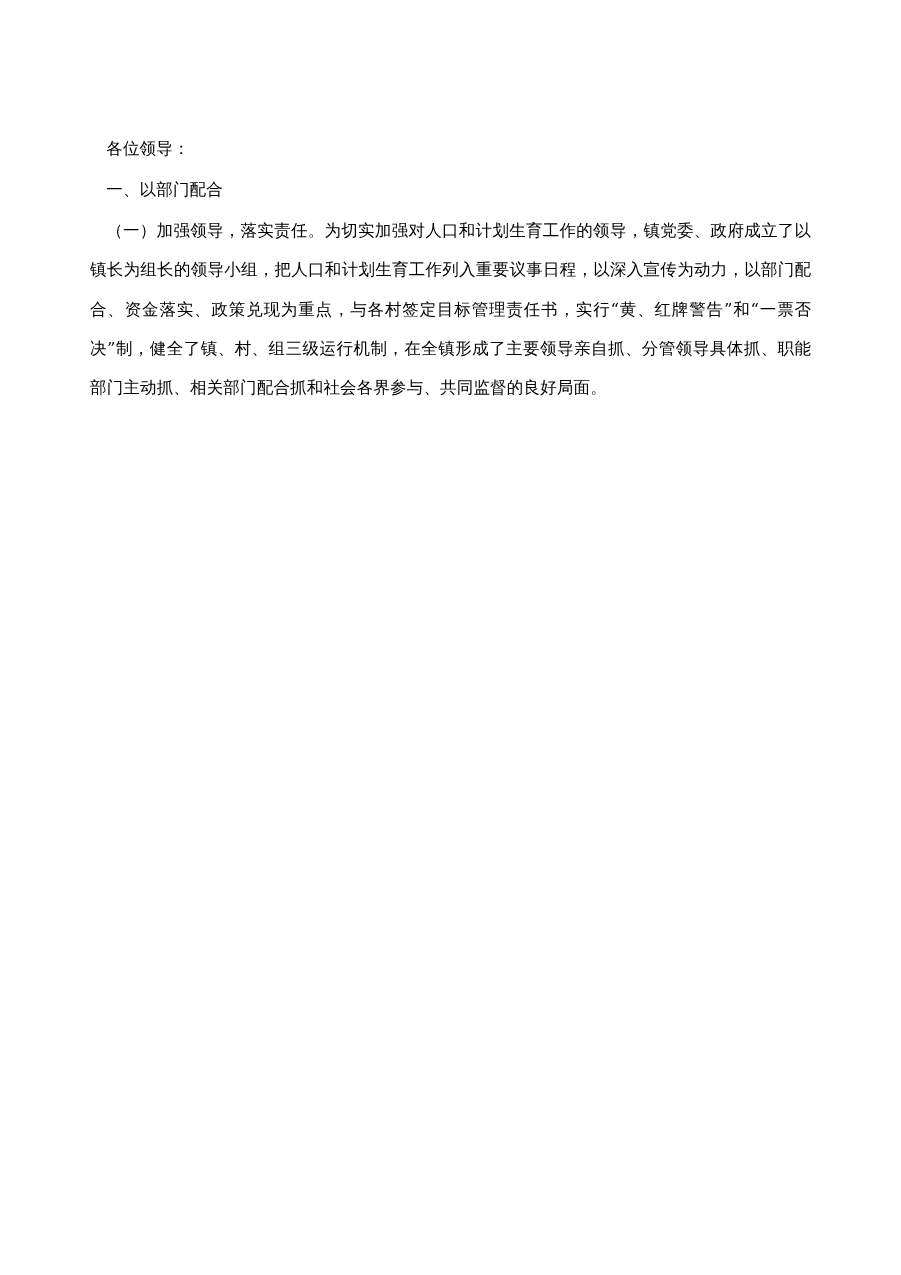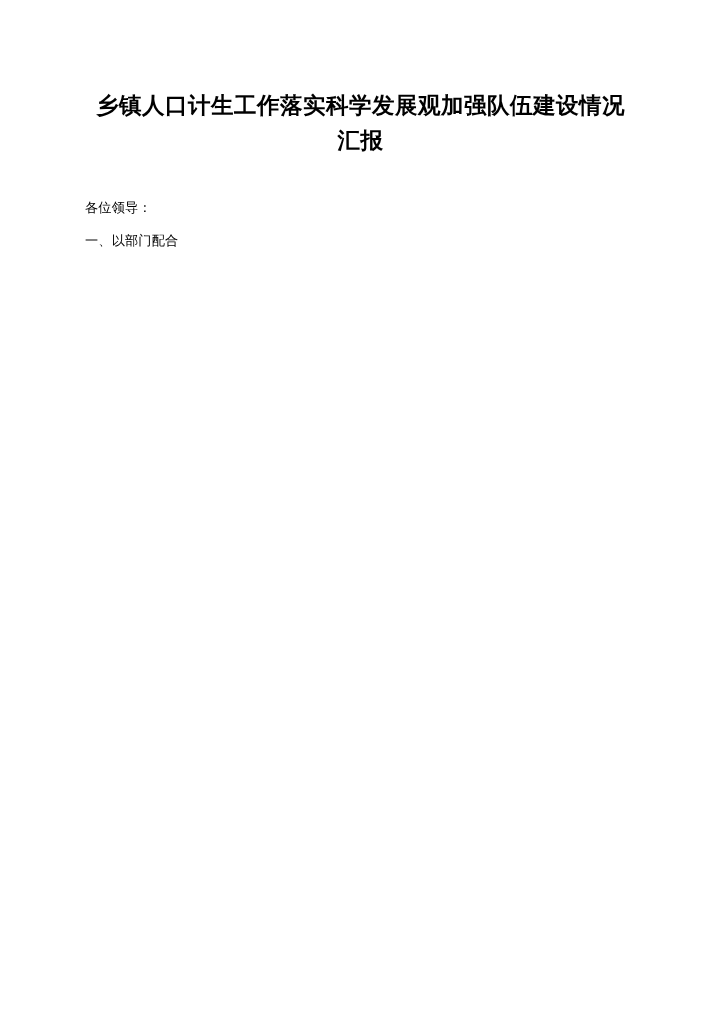--- a/index.html
+++ b/index.html
@@ -43,20 +43,20 @@
   }
   p.indent1 {
     text-indent: 13px;
   }
 </style>
 </head>
 <body>
 
 <div class="page">
 
-  <div class="doc-title">乡镇人口计生工作落实科学发展观加强队伍建设情况汇报</div>
 
   <div class="body-block">
     <p class="para indent1">各位领导：</p>
     <p class="para indent1">一、以部门配合</p>
+    <p class="para indent1">（一）加强领导，落实责任。为切实加强对人口和计划生育工作的领导，镇党委、政府成立了以镇长为组长的领导小组，把人口和计划生育工作列入重要议事日程，以深入宣传为动力，以部门配合、资金落实、政策兑现为重点，与各村签定目标管理责任书，实行“黄、红牌警告”和“一票否决”制，健全了镇、村、组三级运行机制，在全镇形成了主要领导亲自抓、分管领导具体抓、职能部门主动抓、相关部门配合抓和社会各界参与、共同监督的良好局面。</p>
   </div>
 
 </div>
 
 </body></html>

